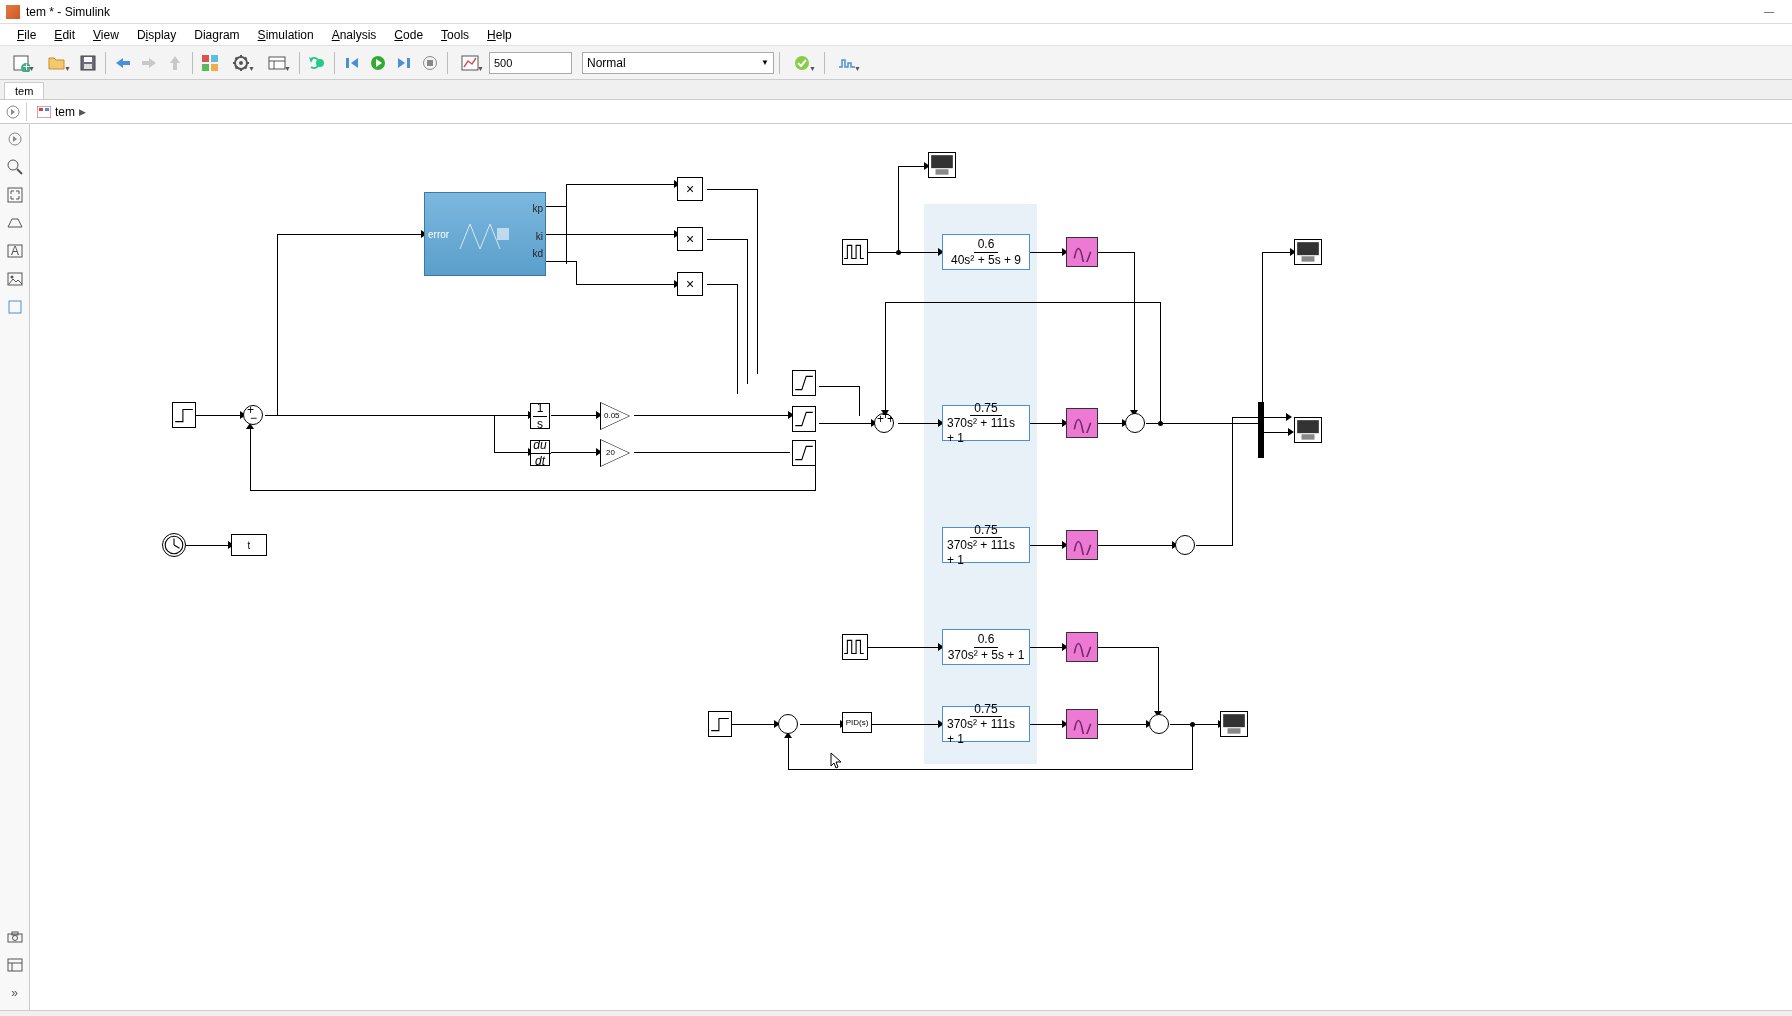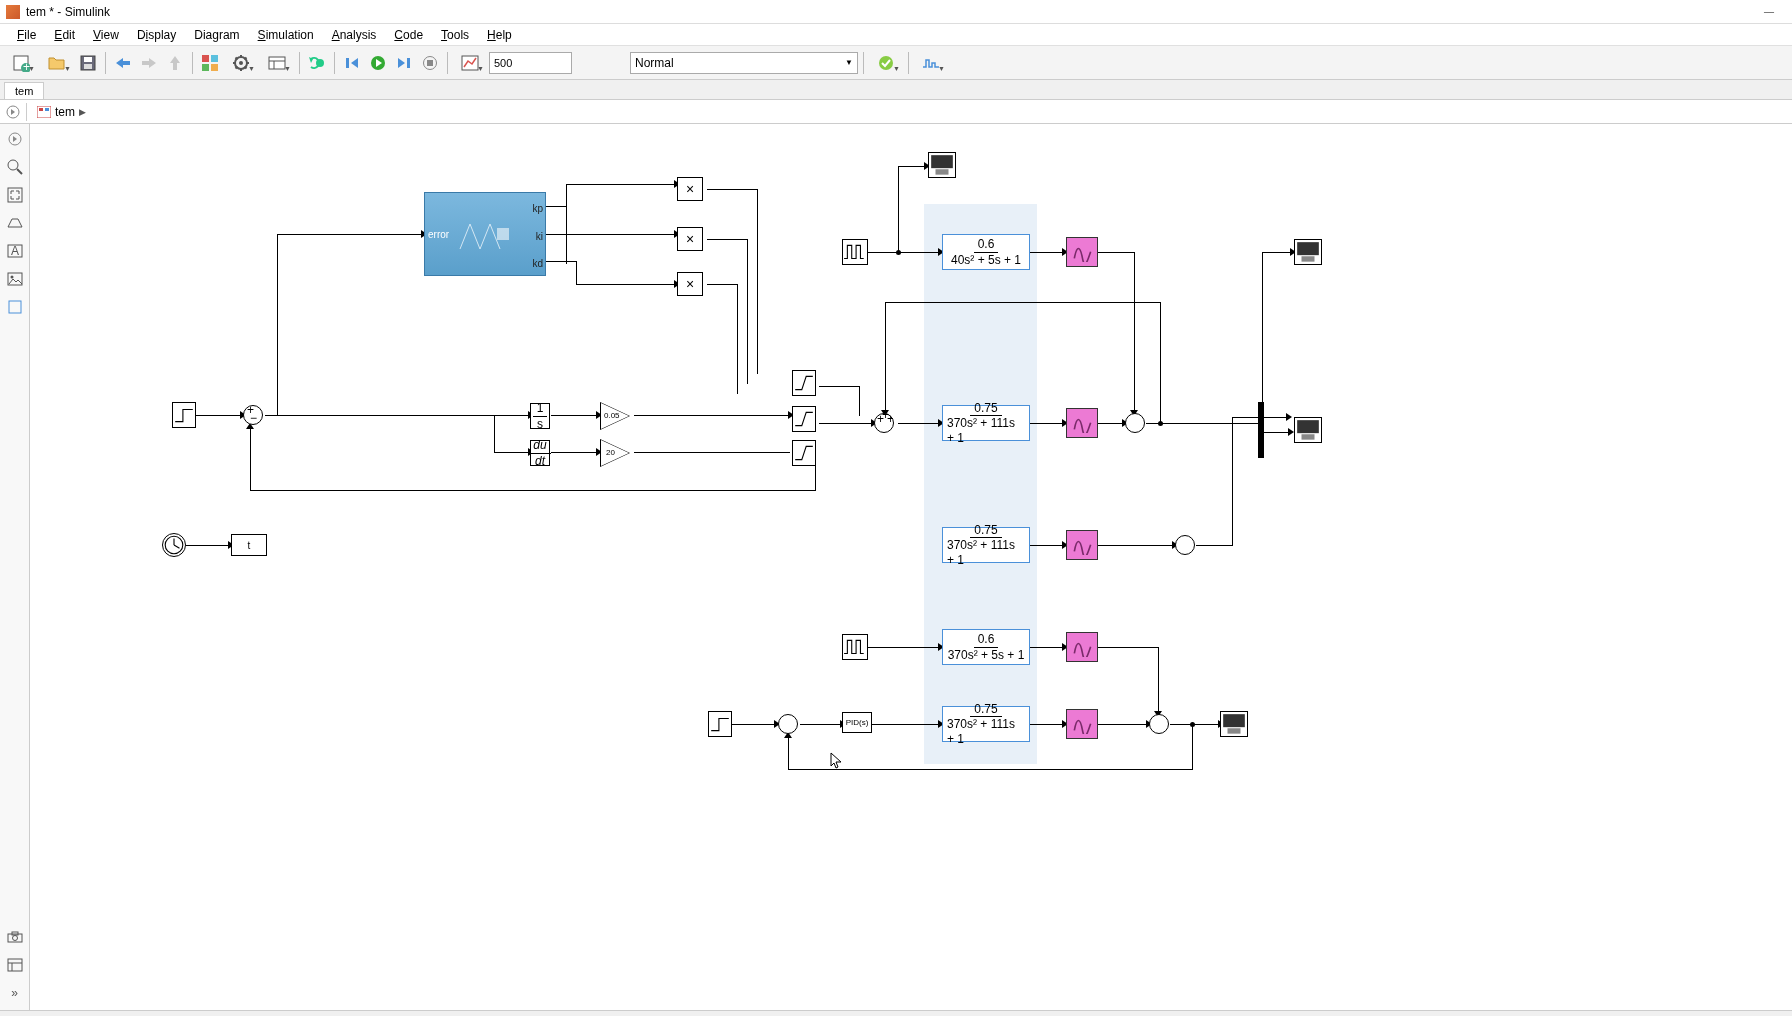--- a/index.html
+++ b/index.html
@@ -10,21 +10,21 @@
 .titlebar .win-controls { margin-left:auto; display:flex; }
 .titlebar .win-controls span { font-family:"Segoe UI Symbol"; font-size:10px; padding:4px 12px; cursor:default; }
 .menubar { height:22px; background:#fff; border-bottom:1px solid #e0e0e0; display:flex; align-items:center; padding:0 8px; }
 .menubar span { padding:0 9px; font-size:12px; color:#000; }
 .menubar span u { text-decoration:underline; }
 .toolbar { height:34px; background:#f4f4f4; border-bottom:1px solid #ccc; display:flex; align-items:center; padding:0 4px; gap:2px; }
 .tbtn { width:24px; height:24px; display:flex; align-items:center; justify-content:center; border:1px solid transparent; border-radius:2px; position:relative; }
 .tsep { width:1px; height:22px; background:#bbb; margin:0 3px; }
 .dropdown-arrow { position:absolute; right:2px; bottom:2px; font-size:7px; color:#555; }
 .sim-time { width:83px; height:22px; border:1px solid #aaa; background:#fff; padding:0 4px; font-size:11px; }
-.sim-mode { width:228px; height:22px; border:1px solid #aaa; background:#fff; padding:0 4px; font-size:11px; display:flex; align-items:center; justify-content:space-between; font-family:monospace;margin-left:48px;}
+.sim-mode { width:192px; height:22px; border:1px solid #aaa; background:#fff; padding:0 4px; font-size:11px; display:flex; align-items:center; justify-content:space-between; font-family:monospace;}
 .tabstrip { height:20px; background:#f0f0f0; border-bottom:1px solid #ccc; display:flex; align-items:flex-end; }
 .tab { padding:2px 10px; background:#fff; border:1px solid #ccc; border-bottom:none; font-size:11px; margin-left:4px; }
 .explorer-bar { height:24px; background:#fff; border-bottom:1px solid #ccc; display:flex; align-items:center; padding:0 4px; }
 .explorer-bar .eb-icon { width:18px; height:18px; display:flex; align-items:center; justify-content:center; border:1px solid transparent; }
 .explorer-bar .crumb { padding:0 6px; display:flex; align-items:center; gap:4px; font-size:11px; }
 .workspace { position:relative; display:flex; height:886px; }
 .palette { width:30px; background:#f8f8f8; border-right:1px solid #ccc; display:flex; flex-direction:column; align-items:center; padding-top:4px; gap:6px; }
 .pbtn { width:22px; height:22px; display:flex; align-items:center; justify-content:center; border:1px solid transparent; }
 .palette-bottom { margin-top:auto; margin-bottom:6px; display:flex; flex-direction:column; gap:6px; align-items:center; }
 .canvas { flex:1; position:relative; background:#fff; overflow:hidden; }
@@ -451,21 +451,21 @@
           <path d="M10 10V4M10 10l5 3" stroke="#000"></path>
         </svg>
     </div>
 
     <div class="blk" style="left:201px;top:410px;width:36px;height:22px">t</div>
 
     <div class="blk fuzzy" style="left:394px;top:68px;width:122px;height:84px">
       <span class="port-label" style="left:3px;top:36px;color:#fff">error</span>
       <span class="port-label" style="right:2px;top:10px;color:#222">kp</span>
       <span class="port-label" style="right:2px;top:38px;color:#222">ki</span>
-      <span class="port-label" style="right:2px;bottom:6px;color:#222">kd</span>
+      <span class="port-label" style="right:2px;bottom:16px;color:#222">kd</span>
       <svg width="60" height="40" style="opacity:0.7">
           <path d="M5 35l10-25 10 25M25 35l10-25 10 25" fill="none" stroke="#fff"></path>
           <rect x="42" y="14" width="12" height="12" fill="#fff" opacity="0.8"></rect>
         </svg>
     </div>
 
     <div class="blk" style="left:647px;top:53px;width:26px;height:24px">
         <span class="mul-sym">×</span>
       </div>
     <div class="blk" style="left:647px;top:103px;width:26px;height:24px">
@@ -515,21 +515,21 @@
       </div>
 
     <div class="blk" style="left:812px;top:115px;width:26px;height:26px">
         <svg viewBox="0 0 22 20">
           <path d="M1 16h3V4h4v12h4V4h4v12h3" fill="none" stroke="#000"></path>
         </svg>
       </div>
 
     <div class="blk tf" style="left:912px;top:110px;width:88px;height:36px;border-color:#4a90d9">
       <span class="num">0.6</span>
-        <span class="den">40s² + 5s + 1</span>
+        <span class="den">40s² + 5s + 9</span>
     </div>
 
     <div class="blk delay" style="left:1036px;top:113px;width:32px;height:30px">
         <svg viewBox="0 0 24 24">
           <path d="M2 20c3-16 7-16 10 0s7 0 10-8" fill="none" stroke="#7a2a6a" stroke-width="2"></path>
         </svg>
       </div>
 
     <div class="blk tf" style="left:912px;top:281px;width:88px;height:36px;border-color:#4a90d9">
       <span class="num">0.75</span>

